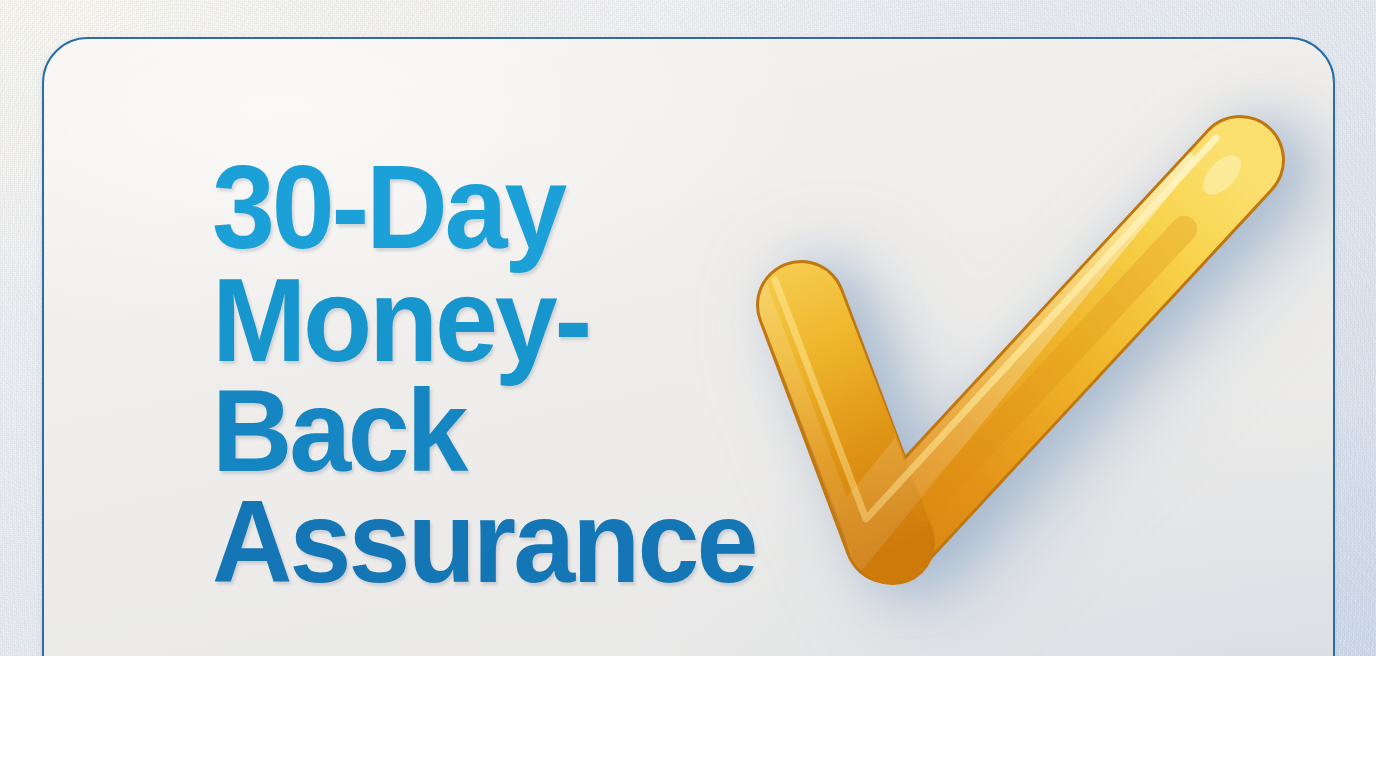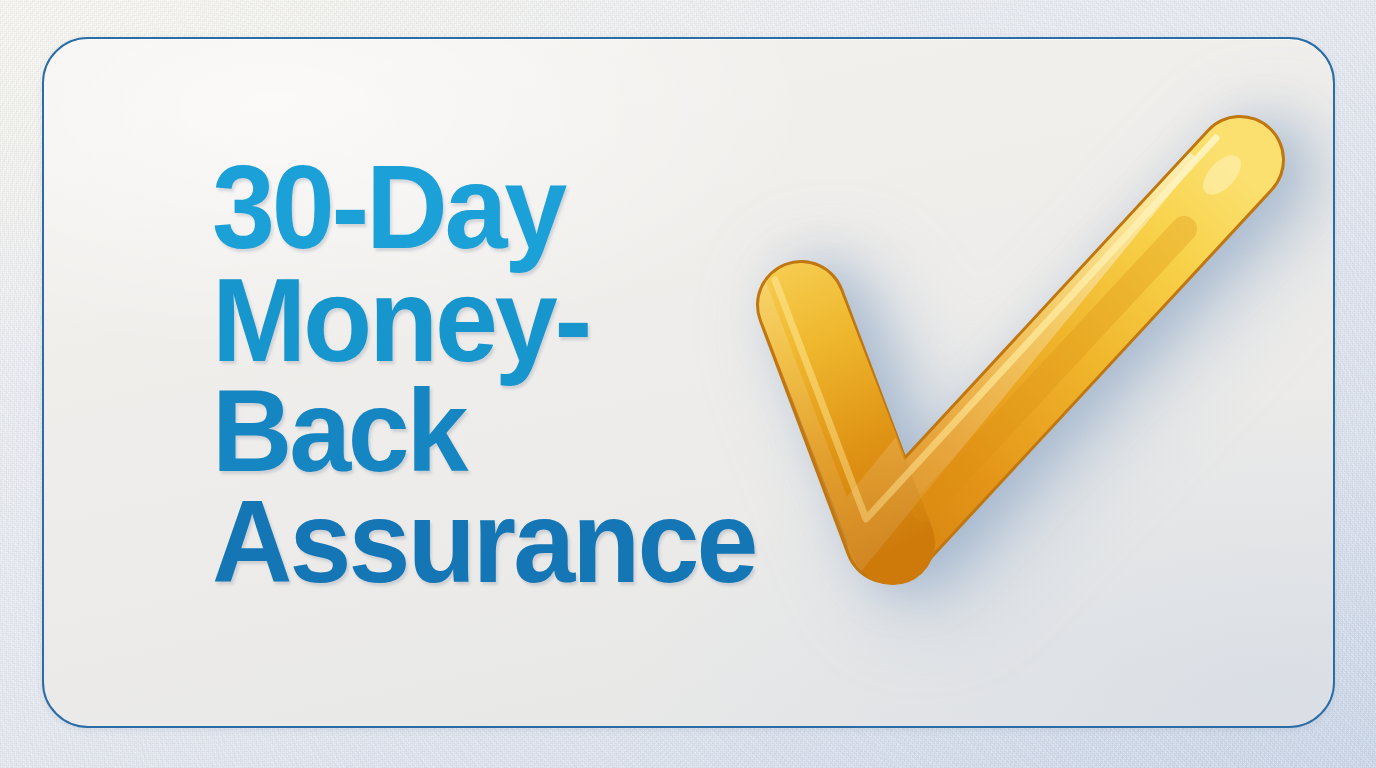--- a/index.html
+++ b/index.html
@@ -9,21 +9,21 @@
     background: #ffffff;
   }
   body {
     font-family: "Liberation Sans", sans-serif;
   }
 
   
   #stage {
     position: relative;
     width: 1376px;
-    height: 768px;
+    height: 656px;
     overflow: hidden;
     background: #e9ebf1;
   }
 
   
   .backdrop {
     position: absolute;
     inset: 0;
     background:
       linear-gradient(152deg,

